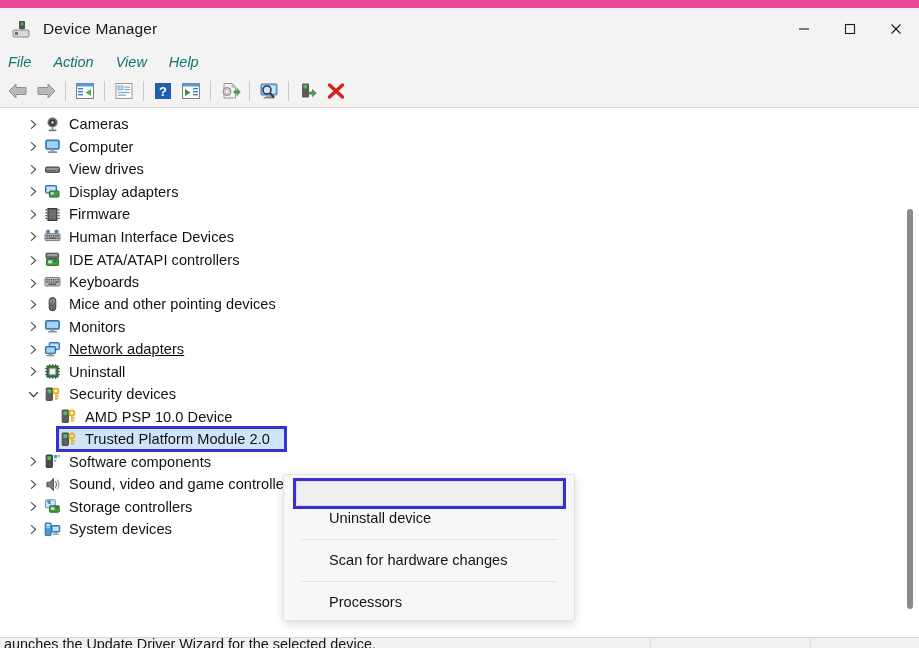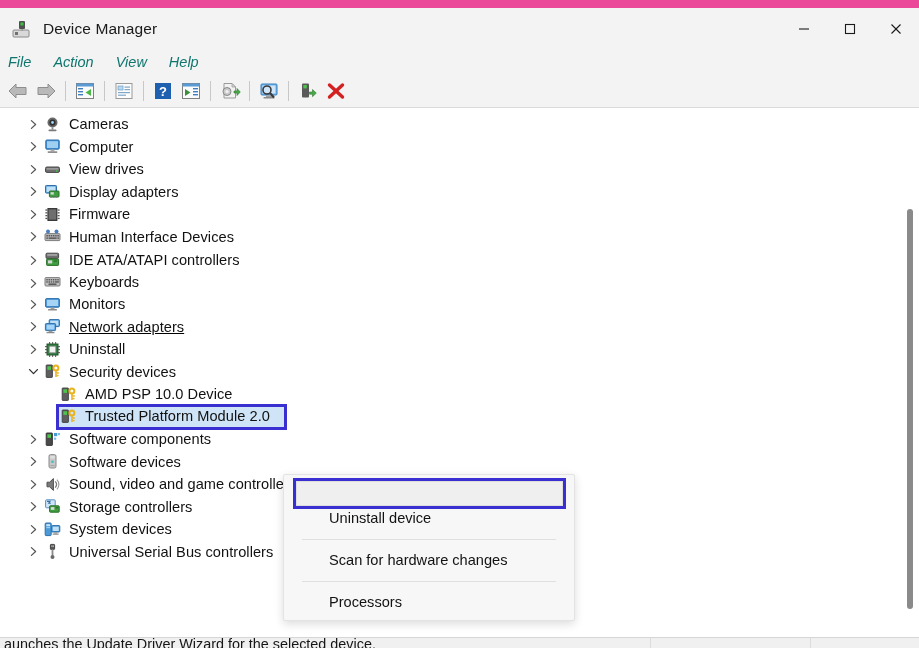--- a/index.html
+++ b/index.html
@@ -365,20 +365,35 @@
           </div>
         </div>
         <div class="row">
           <div class="inner" style="display: flex; align-items: center; position: relative; z-index: 2;">
             <div class="chev">
               <svg width="11" height="11" viewBox="0 0 11 11">
                 <path d="M3.4 1.6 L7.6 5.5 L3.4 9.4" fill="none" stroke="#555555" stroke-width="1.25" stroke-linecap="round" stroke-linejoin="round"></path>
               </svg>
             </div>
             <div class="ico"><svg width="17" height="17" viewBox="0 0 17 17">
+                <rect x="5.2" y="1.6" width="6.6" height="13.2" rx="3.2" fill="#6a6a6a" stroke="#454545" stroke-width="1"></rect>
+                <rect x="6.3" y="2.8" width="4.4" height="4.6" rx="1.8" fill="#9a9a9a"></rect>
+                <line x1="8.5" y1="2.8" x2="8.5" y2="7.2" stroke="#555" stroke-width=".9"></line>
+              </svg></div>
+            <div class="lbl">Mice and other pointing devices</div>
+          </div>
+        </div>
+        <div class="row">
+          <div class="inner" style="display: flex; align-items: center; position: relative; z-index: 2;">
+            <div class="chev">
+              <svg width="11" height="11" viewBox="0 0 11 11">
+                <path d="M3.4 1.6 L7.6 5.5 L3.4 9.4" fill="none" stroke="#555555" stroke-width="1.25" stroke-linecap="round" stroke-linejoin="round"></path>
+              </svg>
+            </div>
+            <div class="ico"><svg width="17" height="17" viewBox="0 0 17 17">
                 <rect x="1.6" y="2.6" width="13.8" height="8.6" rx="1" fill="#3f8fd4" stroke="#2e6fa8" stroke-width="1"></rect>
                 <rect x="2.8" y="3.8" width="11.4" height="6.2" fill="#a5d4f5"></rect>
                 <rect x="6.6" y="11.4" width="3.8" height="1.8" fill="#a0a0a0"></rect>
                 <rect x="4" y="13" width="9" height="1.6" rx=".7" fill="#8c8c8c"></rect>
               </svg></div>
             <div class="lbl">Monitors</div>
           </div>
         </div>
         <div class="row">
           <div class="inner" style="display: flex; align-items: center; position: relative; z-index: 2; text-decoration: underline;">
@@ -490,36 +505,20 @@
           </div>
         </div>
         <div class="row">
           <div class="inner" style="display: flex; align-items: center; position: relative; z-index: 2;">
             <div class="chev">
               <svg width="11" height="11" viewBox="0 0 11 11">
                 <path d="M3.4 1.6 L7.6 5.5 L3.4 9.4" fill="none" stroke="#555555" stroke-width="1.25" stroke-linecap="round" stroke-linejoin="round"></path>
               </svg>
             </div>
             <div class="ico"><svg width="17" height="17" viewBox="0 0 17 17">
-                <rect x="5" y="1.6" width="7" height="13.4" rx="1.6" fill="#c8c8c8" stroke="#8a8a8a" stroke-width="1"></rect>
-                <rect x="6.2" y="3" width="4.6" height="2.6" fill="#dedede"></rect>
-                <circle cx="8.5" cy="8.8" r="1.3" fill="#3fbfbf"></circle>
-                <rect x="6.4" y="12" width="4.2" height="1.2" fill="#a8a8a8"></rect>
-              </svg></div>
-            <div class="lbl">Software devices</div>
-          </div>
-        </div>
-        <div class="row">
-          <div class="inner" style="display: flex; align-items: center; position: relative; z-index: 2;">
-            <div class="chev">
-              <svg width="11" height="11" viewBox="0 0 11 11">
-                <path d="M3.4 1.6 L7.6 5.5 L3.4 9.4" fill="none" stroke="#555555" stroke-width="1.25" stroke-linecap="round" stroke-linejoin="round"></path>
-              </svg>
-            </div>
-            <div class="ico"><svg width="17" height="17" viewBox="0 0 17 17">
                 <path d="M3 6.2 h2.6 L9.4 2.6 v11.8 L5.6 10.8 H3 z" fill="#7a7a7a" stroke="#4f4f4f" stroke-width="1"></path>
                 <path d="M11.2 5.4 a4.6 4.6 0 0 1 0 6.2" fill="none" stroke="#7a7a7a" stroke-width="1.3"></path>
                 <path d="M12.9 3.6 a7 7 0 0 1 0 9.8" fill="none" stroke="#9a9a9a" stroke-width="1.1"></path>
               </svg></div>
             <div class="lbl">Sound, video and game controllers</div>
           </div>
         </div>
         <div class="row">
           <div class="inner" style="display: flex; align-items: center; position: relative; z-index: 2;">
             <div class="chev">
@@ -547,37 +546,20 @@
             <div class="ico"><svg width="17" height="17" viewBox="0 0 17 17">
                 <rect x="1.2" y="2" width="6" height="12.6" rx=".8" fill="#4a9ad8" stroke="#2e6fa8" stroke-width="1"></rect>
                 <rect x="2.3" y="3.2" width="3.8" height="2" fill="#cfe6fa"></rect>
                 <rect x="2.3" y="6" width="3.8" height="1.2" fill="#9fd0f2"></rect>
                 <rect x="7.6" y="4.6" width="8.2" height="6.4" rx=".8" fill="#3f8fd4" stroke="#2e6fa8" stroke-width="1"></rect>
                 <rect x="8.6" y="5.6" width="6.2" height="4.4" fill="#bfe0f7"></rect>
                 <rect x="10.4" y="11.2" width="2.6" height="1.4" fill="#9a9a9a"></rect>
                 <rect x="8.6" y="12.4" width="6.2" height="1.3" rx=".6" fill="#8a8a8a"></rect>
               </svg></div>
             <div class="lbl">System devices</div>
-          </div>
-        </div>
-        <div class="row">
-          <div class="inner" style="display: flex; align-items: center; position: relative; z-index: 2;">
-            <div class="chev">
-              <svg width="11" height="11" viewBox="0 0 11 11">
-                <path d="M3.4 1.6 L7.6 5.5 L3.4 9.4" fill="none" stroke="#555555" stroke-width="1.25" stroke-linecap="round" stroke-linejoin="round"></path>
-              </svg>
-            </div>
-            <div class="ico"><svg width="17" height="17" viewBox="0 0 17 17">
-                <rect x="6.4" y="1.4" width="4.2" height="5" rx=".6" fill="#5a5a5a" stroke="#3a3a3a" stroke-width=".9"></rect>
-                <rect x="7.4" y="2.4" width="1" height="1.5" fill="#c8c8c8"></rect>
-                <rect x="8.8" y="2.4" width="1" height="1.5" fill="#c8c8c8"></rect>
-                <rect x="7.6" y="6.2" width="1.8" height="6.4" fill="#8a8a8a"></rect>
-                <circle cx="8.5" cy="14" r="2" fill="#6a6a6a"></circle>
-              </svg></div>
-            <div class="lbl">Universal Serial Bus controllers</div>
           </div>
         </div>
       </div>
   </div>
 
   <div class="sbar">
     <div class="sthumb"></div>
   </div>
 
   <div class="ctxmenu">

